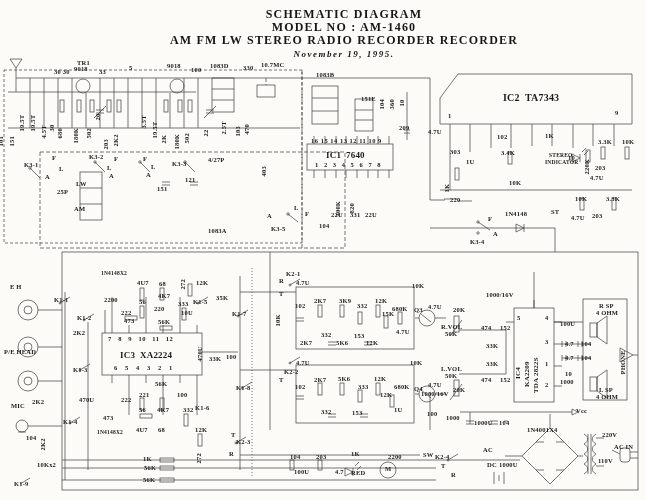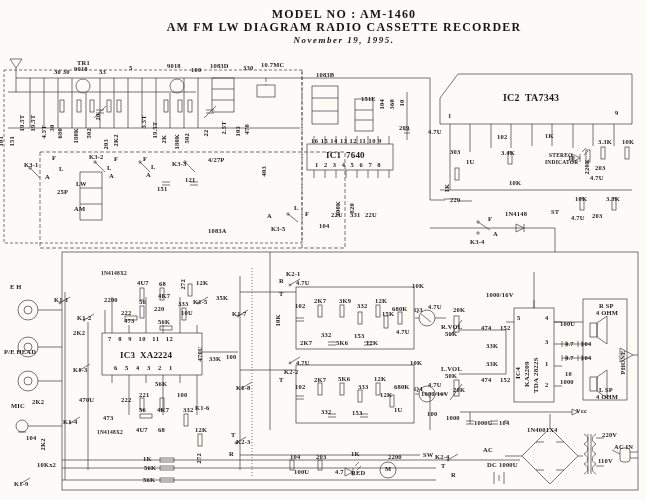--- a/index.html
+++ b/index.html
@@ -16,22 +16,23 @@
   .watermark{position:absolute;left:116px;top:213px;font-family:"DejaVu Serif",serif;
        font-size:33px;font-weight:bold;letter-spacing:2px;color:#2431d6;opacity:.92;
        text-decoration:underline;}
 </style>
 </head>
 <body>
 
 <div class="page">
 
   <div class="title">
+    <div class="t-line">SCHEMATIC DIAGRAM</div>
     <div class="t-line">MODEL NO : AM-1460</div>
-    <div class="t-line">AM FM LW DIAGRAM RADIO CASSETTE RECORDER</div>
+    <div class="t-line">AM FM LW STEREO RADIO RECORDER RECORDER</div>
     <div class="t-date">November 19, 1995.</div>
   </div>
 
   <svg class="schem-svg" width="646" height="500" viewBox="0 0 646 500">
     <g stroke="#3c3c3c" fill="none" stroke-width="0.7">
 
       <rect x="4" y="70" width="298" height="173" stroke-dasharray="3,2"></rect>
       <rect x="40" y="152" width="305" height="96" stroke-dasharray="4,2"></rect>
       <rect x="62" y="252" width="576" height="238"></rect>
       <rect x="296" y="287" width="118" height="62"></rect>

